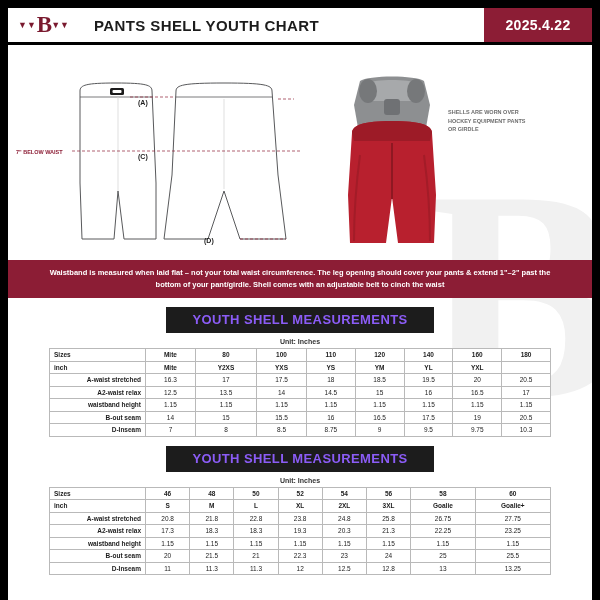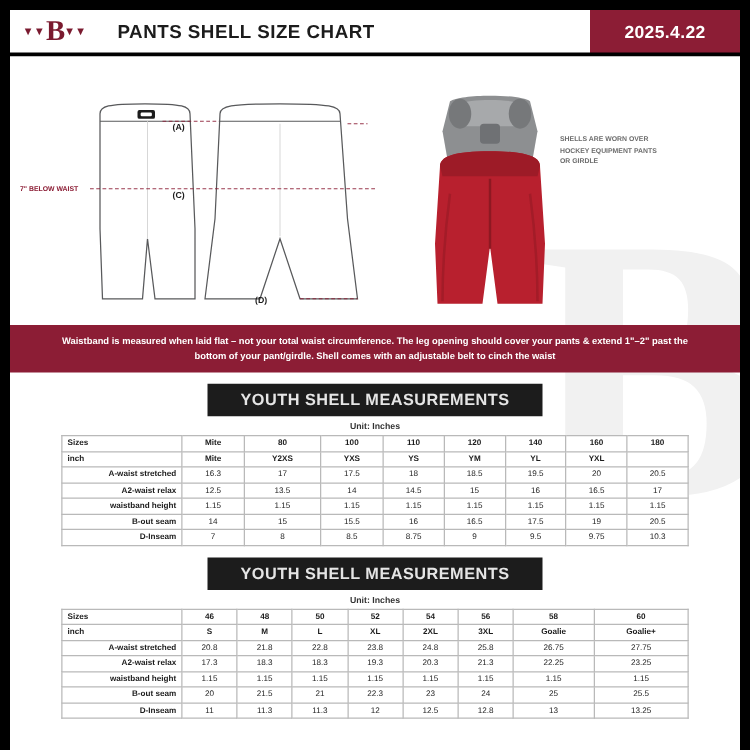--- a/index.html
+++ b/index.html
@@ -31,21 +31,21 @@
     font-size:9px; color:#7a1a2f; line-height:6px; margin-right:1px;
   }
   .header-title {
     flex:1; background:#ffffff; display:flex; align-items:center;
     padding-left:14px;
   }
   .header-title span {
     font-size:15px; font-weight:bold; color:#1c1c1c; letter-spacing:0.4px;
   }
   .header-date {
-    width:120px; background:#8c1d35; display:flex; align-items:center; justify-content:center;
+    width:108px; background:#8c1d35; display:flex; align-items:center; justify-content:center;
   }
   .header-date span { color:#fff; font-size:14px; font-weight:bold; letter-spacing:0.3px; }
 
   
   .content {
     position:relative;
     margin:3px 8px 0 8px;
     background:#ffffff;
     height:588px;
     overflow:hidden;
@@ -82,21 +82,21 @@
     background:#8c1d35; color:#ffffff;
     text-align:center;
     padding:7px 30px 8px 30px;
     font-size:7.5px; line-height:11.5px; font-weight:bold;
     position:relative;
   }
 
   
   .section-title-wrap { display:flex; justify-content:center; margin-top:9px; }
   .section-title {
-    background:#1c1c1c; color:#e5e5e5;
+    background:#1c1c1c; color:#8b5cf6;
     padding:5px 26px 6px 26px;
     font-size:13px; font-weight:bold; letter-spacing:0.4px;
   }
   .unit {
     text-align:center; font-size:7px; color:#333; margin:5px 0 3px 0; font-weight:bold;
   }
 
   
   table.size {
     border-collapse:collapse;
@@ -143,21 +143,21 @@
 
 <div class="page">
 
   <div class="header">
     <div class="header-logo">
       <span class="logo-wings">▼▼</span>
       <span class="logo-b">B</span>
       <span class="logo-wings">▼▼</span>
     </div>
     <div class="header-title">
-      <span>PANTS SHELL SIZE CHART</span>
+      <span>PANTS SHELL YOUTH CHART</span>
     </div>
     <div class="header-date">
       <span>2025.4.22</span>
     </div>
   </div>
 
   <div class="content">
     <div class="watermark">B</div>
 
     <div class="diagram-row">

